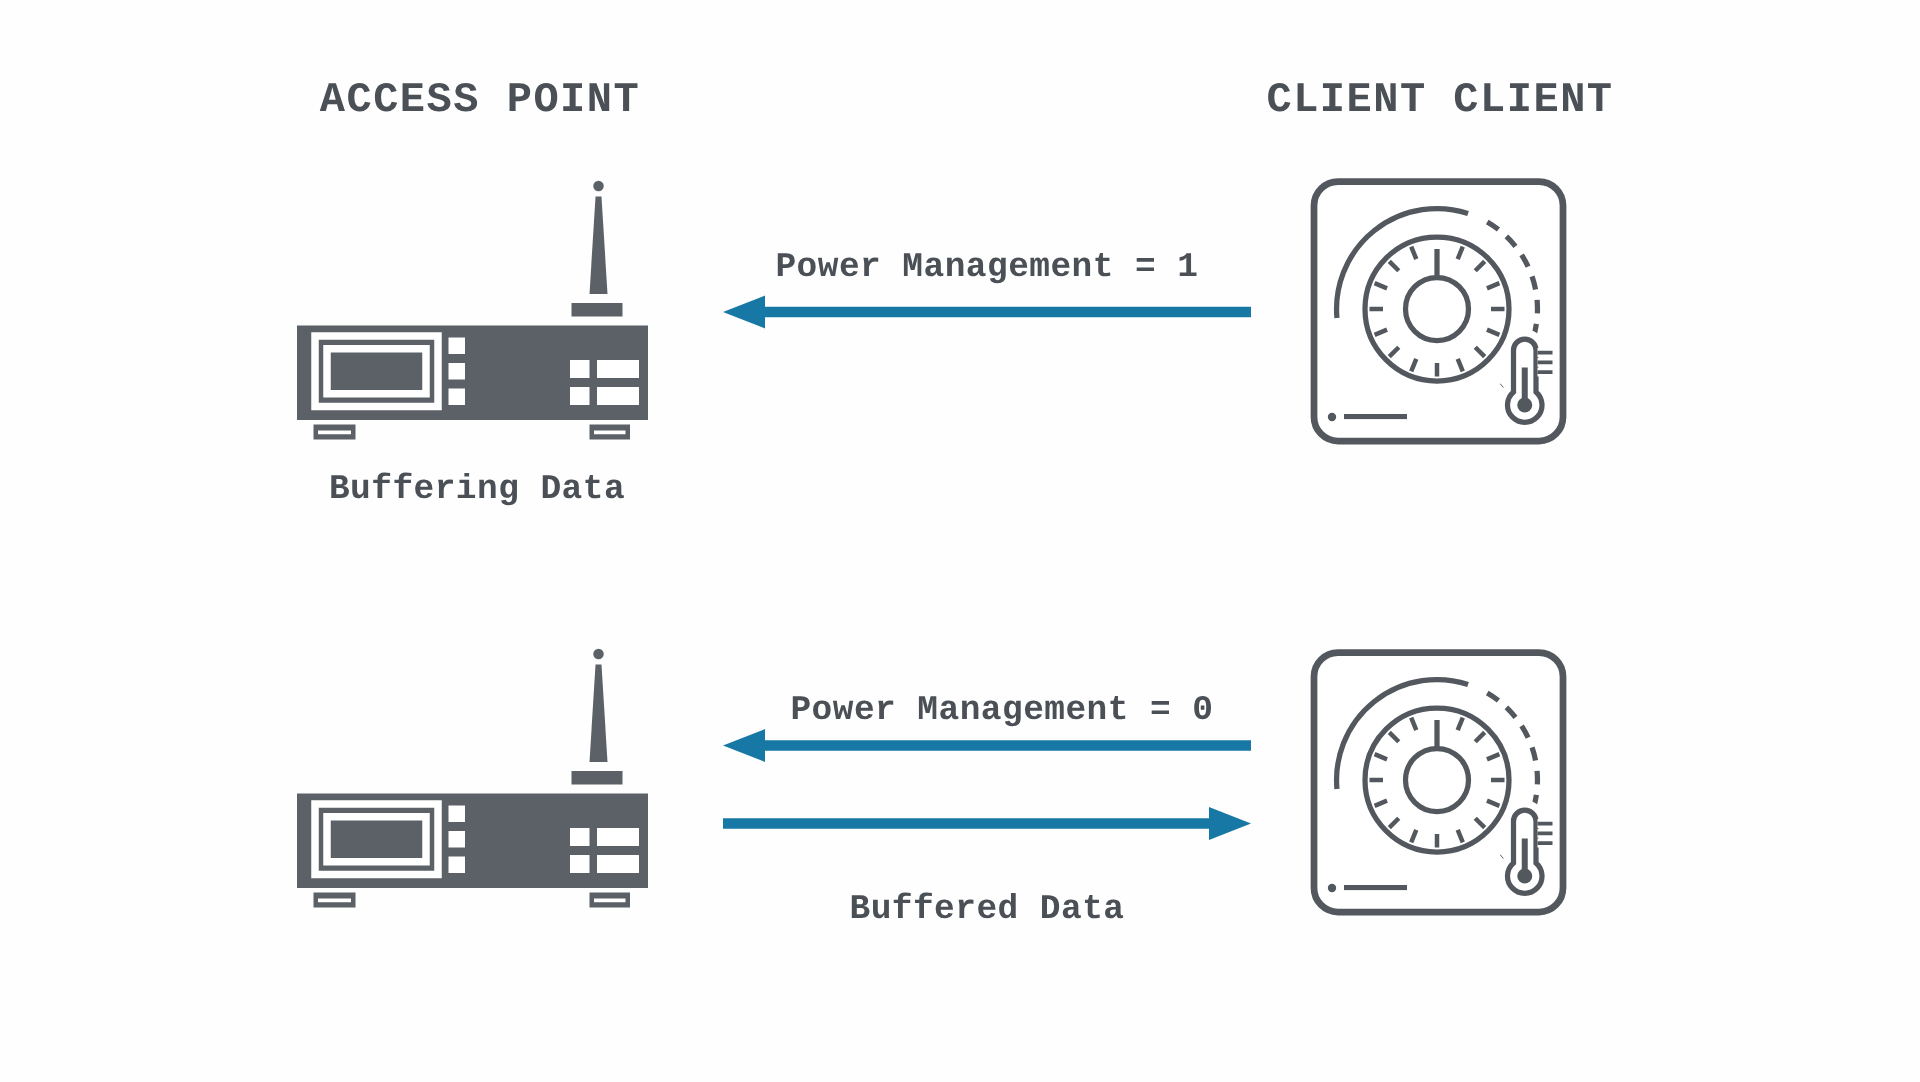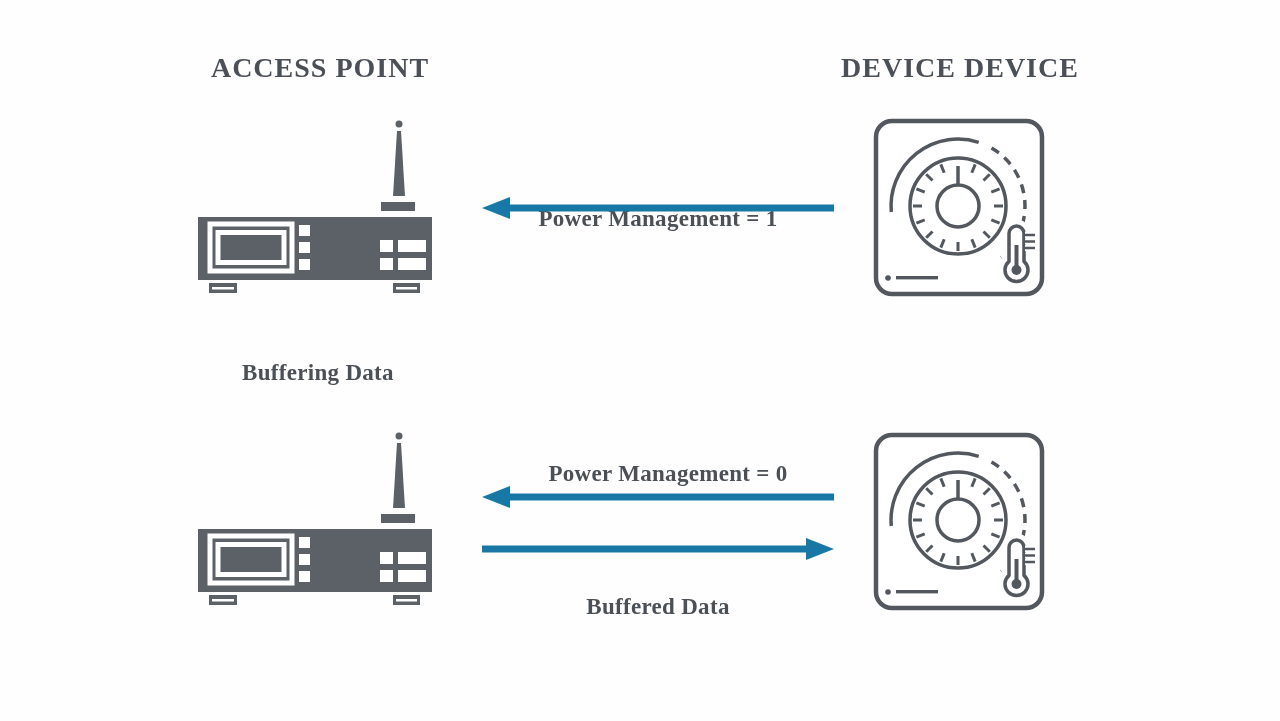--- a/index.html
+++ b/index.html
@@ -6,21 +6,21 @@
     --background:#fefefe;
     --icon-gray:#5b6167;
     --outline-gray:#53585e;
     --text-gray:#4a5056;
     --arrow-blue:#1878a5;
   }
   html,body{margin:0;padding:0;background:#fff;}
   .canvas{
     position:relative;width:1280px;height:721px;overflow:hidden;
     background:var(--background);
-    font-family:Liberation Serif, serif;
+    font-family:Liberation Mono, monospace;
   }
   .title{
     position:absolute;font-size:28px;font-weight:bold;letter-spacing:1px;
     color:var(--text-gray);text-align:center;line-height:1.1;white-space:nowrap;
   }
   .label{
     position:absolute;font-size:23px;font-weight:bold;letter-spacing:.3px;
     color:var(--text-gray);text-align:center;line-height:1.1;white-space:nowrap;
   }
   svg.icon,svg.arrow{position:absolute;display:block;}
@@ -107,37 +107,37 @@
       </symbol>
 
       <symbol id="sym-arrow-right" viewBox="0 0 352 26">
         <rect x="0" y="9.5" width="328" height="7" fill="var(--arrow-blue)"></rect>
         <polygon points="352,13 324,2 324,24" fill="var(--arrow-blue)"></polygon>
       </symbol>
     </defs>
   </svg>
 
   <div class="title" style="left:198px;top:53px;width:244px;">ACCESS POINT</div>
-  <div class="title" style="left:838px;top:53px;width:244px;">DEVICE DEVICE</div>
+  <div class="title" style="left:838px;top:53px;width:244px;">CLIENT CLIENT</div>
 
   <svg class="icon" style="left:198px;top:118px;" width="234" height="180">
     <use href="#sym-router"></use>
   </svg>
 
   <svg class="icon" style="left:873px;top:118px;" width="172" height="179">
     <use href="#sym-thermostat"></use>
   </svg>
 
-  <div class="label" style="left:483px;top:166px;width:350px;margin-top:40px;">Power Management = 1</div>
+  <div class="label" style="left:483px;top:166px;width:350px;">Power Management = 1</div>
 
   <svg class="arrow" style="left:482px;top:195px;" width="352" height="26">
     <use href="#sym-arrow-left"></use>
   </svg>
 
-  <div class="label" style="left:198px;top:314px;width:240px;margin-top:46px;">Buffering Data</div>
+  <div class="label" style="left:198px;top:314px;width:240px;">Buffering Data</div>
 
 
   <svg class="icon" style="left:198px;top:430px;" width="234" height="180">
     <use href="#sym-router"></use>
   </svg>
 
   <svg class="icon" style="left:873px;top:432px;" width="172" height="179">
     <use href="#sym-thermostat"></use>
   </svg>
 

